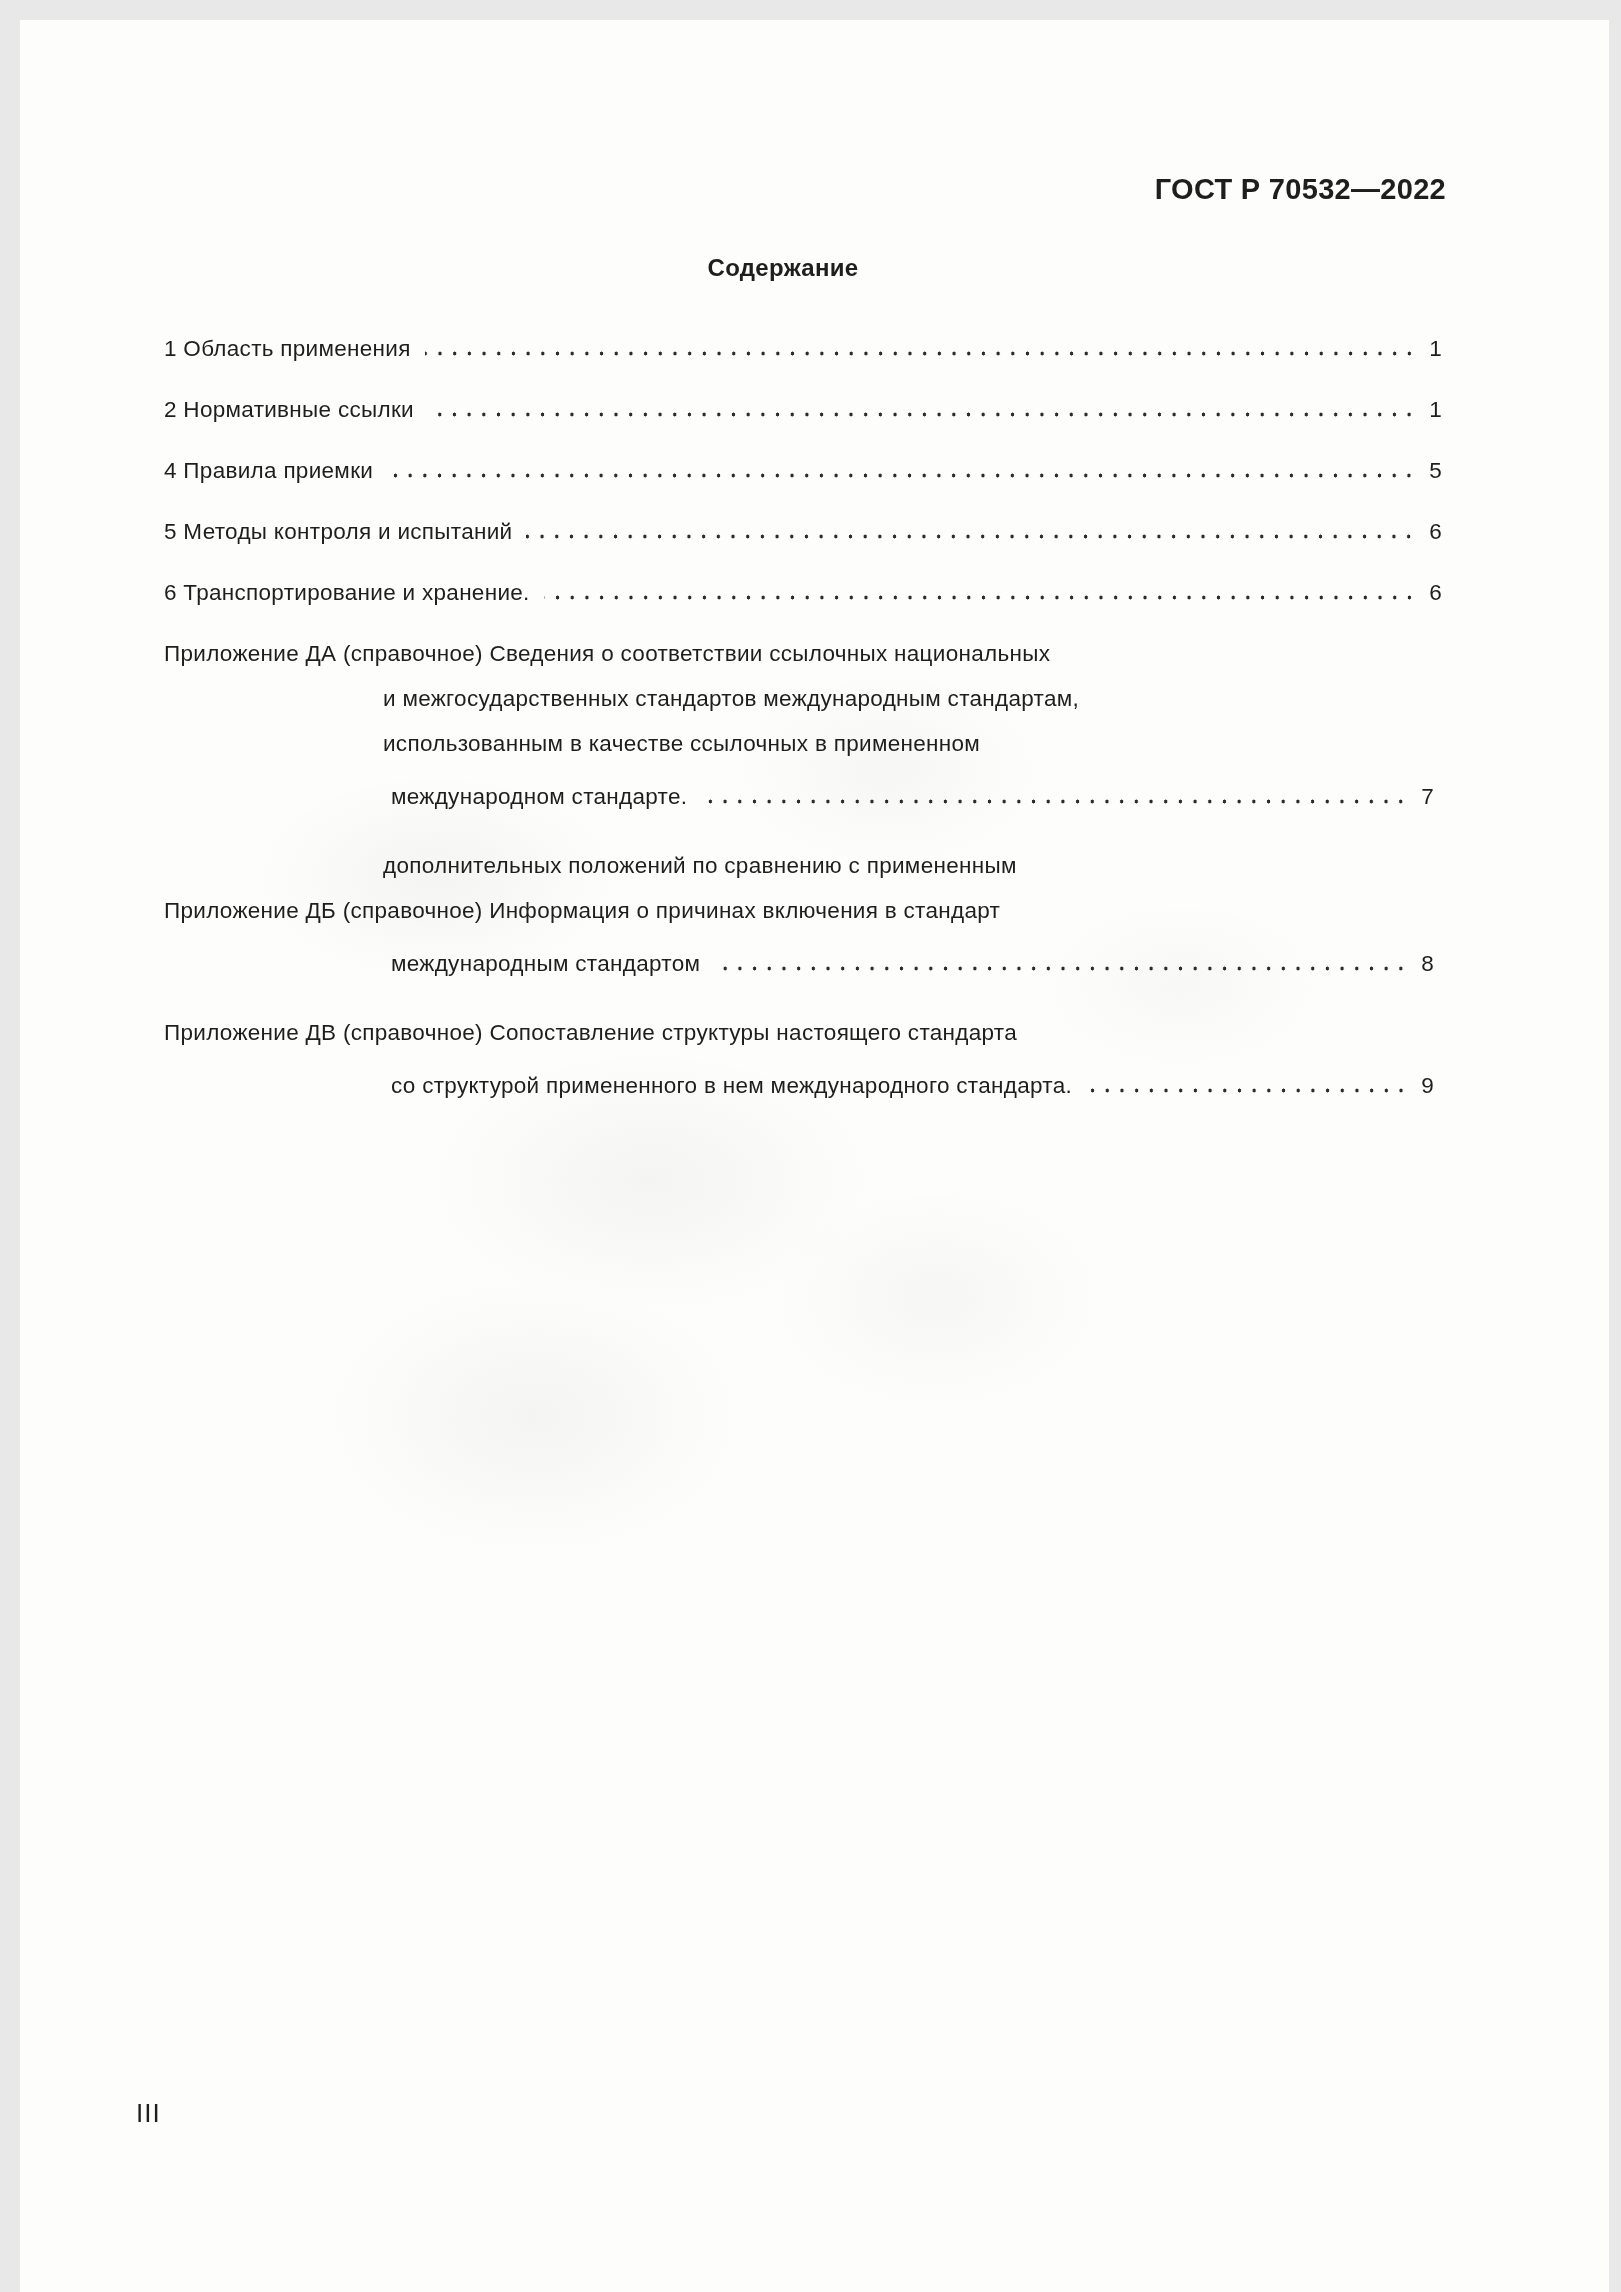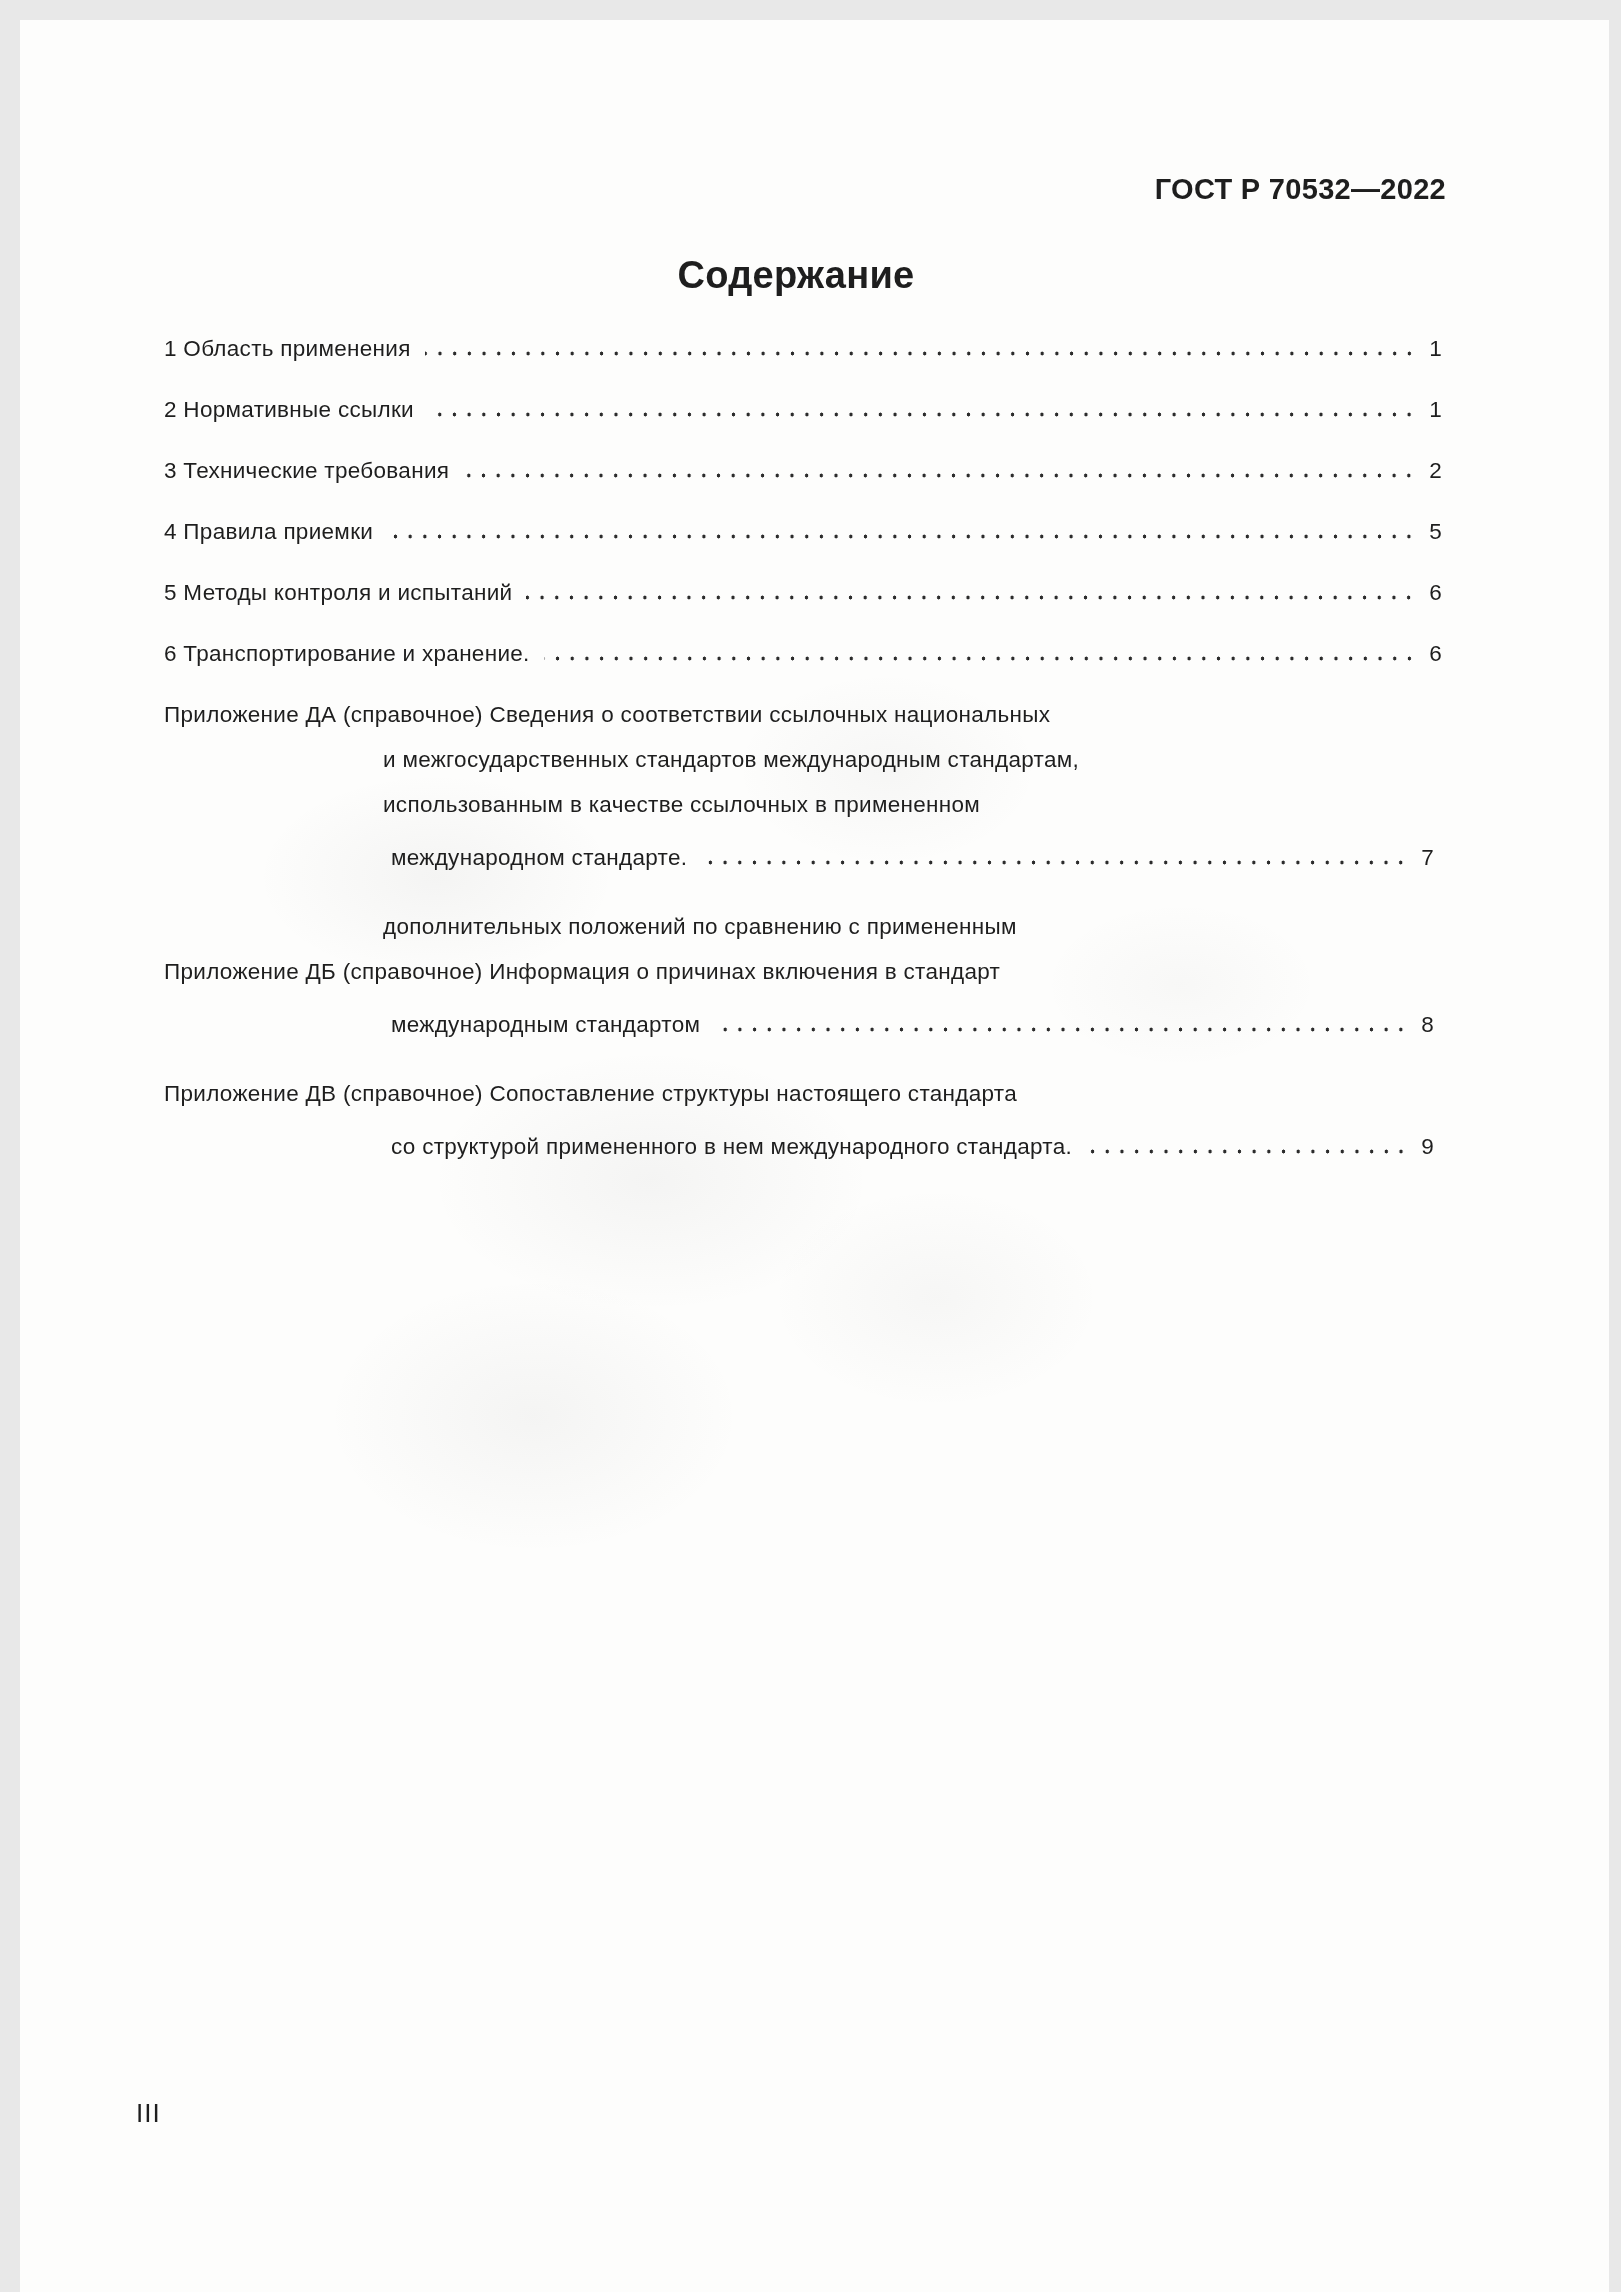--- a/index.html
+++ b/index.html
@@ -22,22 +22,22 @@
       radial-gradient(ellipse 294px 196px at 510px 1392px, rgba(80,80,80,0.05), rgba(0,0,0,0) 70%),
       radial-gradient(ellipse 235px 157px at 912px 1274px, rgba(80,80,80,0.04), rgba(0,0,0,0) 70%),
       radial-gradient(ellipse 196px 118px at 1157px 961px, rgba(80,80,80,0.03), rgba(0,0,0,0) 70%);
   }
   .doc-header {
     position:absolute; top:145px; left:108px; width:1318px;
     text-align:right; font-weight:bold; font-size:29px; line-height:33px;
     letter-spacing:0.3px;
   }
   .doc-title {
-    position:absolute; top:226px; left:113px; width:1318px;
-    text-align:center; font-weight:bold; font-size:38px;
+    position:absolute; top:226px; left:100px; width:1318px;
+    text-align:center; font-weight:bold; font-size:24px;
     letter-spacing:0.3px;
   }
   .toc {
     position:absolute; top:288px; left:120px; width:1318px;
     font-size:22.5px; line-height:33px; letter-spacing:0.3px;
   }
   .toc-row { display:flex; align-items:baseline; }
   .toc-row > .toc-text { white-space:pre; }
   .toc-line { white-space:pre; }
   .indent { margin-left:223px; }
@@ -73,25 +73,20 @@
       <span class="leader"></span>
       <span class="toc-page">1</span>
     </div>
 
     <div class="toc-row">
       <span class="toc-text">2 Нормативные ссылки</span>
       <span class="leader"></span>
       <span class="toc-page">1</span>
     </div>
 
-    <div class="toc-row">
-      <span class="toc-text">3 Технические требования</span>
-      <span class="leader"></span>
-      <span class="toc-page">2</span>
-    </div>
 
     <div class="toc-row">
       <span class="toc-text">4 Правила приемки</span>
       <span class="leader"></span>
       <span class="toc-page">5</span>
     </div>
 
     <div class="toc-row">
       <span class="toc-text">5 Методы контроля и испытаний</span>
       <span class="leader"></span>

